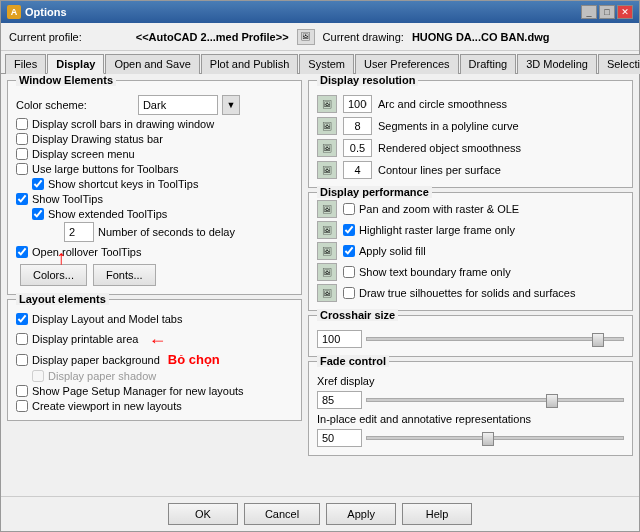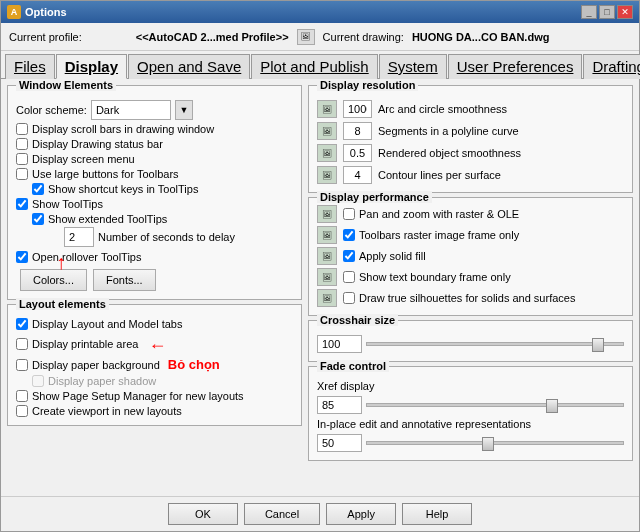--- a/index.html
+++ b/index.html
@@ -74,30 +74,29 @@
       background: #f0f0f0;
       border-bottom: 1px solid #999;
       flex-shrink: 0;
       flex-wrap: nowrap;
       padding-top: 2px;
       padding-left: 4px;
     }
 
     .tab {
       padding: 3px 8px;
-      font-size: 15px;
+      font-size: 11px;
       border: 1px solid #999;
       border-bottom: none;
       background: #e0e0e0;
       cursor: pointer;
       margin-right: 1px;
       position: relative;
       top: 1px;
       white-space: nowrap;
-      text-decoration: underline;
     }
 
     .tab.active {
       background: #f0f0f0;
       border-bottom: 1px solid #f0f0f0;
       font-weight: bold;
       z-index: 1;
     }
 
     .content-area {
@@ -348,21 +347,21 @@
 
   <div class="content-area">
 
     <div class="left-panel">
 
       <div class="group-box" style="padding-top: 10px;">
         <div class="group-title">Window Elements</div>
 
         <div class="form-row">
           <span class="label">Color scheme:</span>
-          <input type="text" class="select-box" value="Dark" style="width: 76px;">
+          <input type="text" class="select-box" value="Dark" style="width: 76px; margin-left: 47px;">
           <div class="dropdown-arrow">▼</div>
         </div>
 
         <div class="checkbox-row">
           <input type="checkbox" style="">
           <span class="label">Display scroll bars in drawing window</span>
         </div>
         <div class="checkbox-row">
           <input type="checkbox" style="">
           <span class="label">Display Drawing status bar</span>
@@ -470,21 +469,21 @@
         <div class="group-title">Display performance</div>
 
         <div class="checkbox-row">
           <div class="res-icon" style="margin-right:2px;">🖼</div>
           <input type="checkbox" style="">
           <span class="label">Pan and zoom with raster &amp; OLE</span>
         </div>
         <div class="checkbox-row">
           <div class="res-icon" style="margin-right:2px;">🖼</div>
           <input type="checkbox" checked="" style="">
-          <span class="label">Toolbars raster image frame only</span>
+          <span class="label">Highlight raster large frame only</span>
         </div>
         <div class="checkbox-row">
           <div class="res-icon" style="margin-right:2px;">🖼</div>
           <input type="checkbox" checked="" style="">
           <span class="label">Apply solid fill</span>
         </div>
         <div class="checkbox-row">
           <div class="res-icon" style="margin-right:2px;">🖼</div>
           <input type="checkbox" style="">
           <span class="label">Show text boundary frame only</span>

